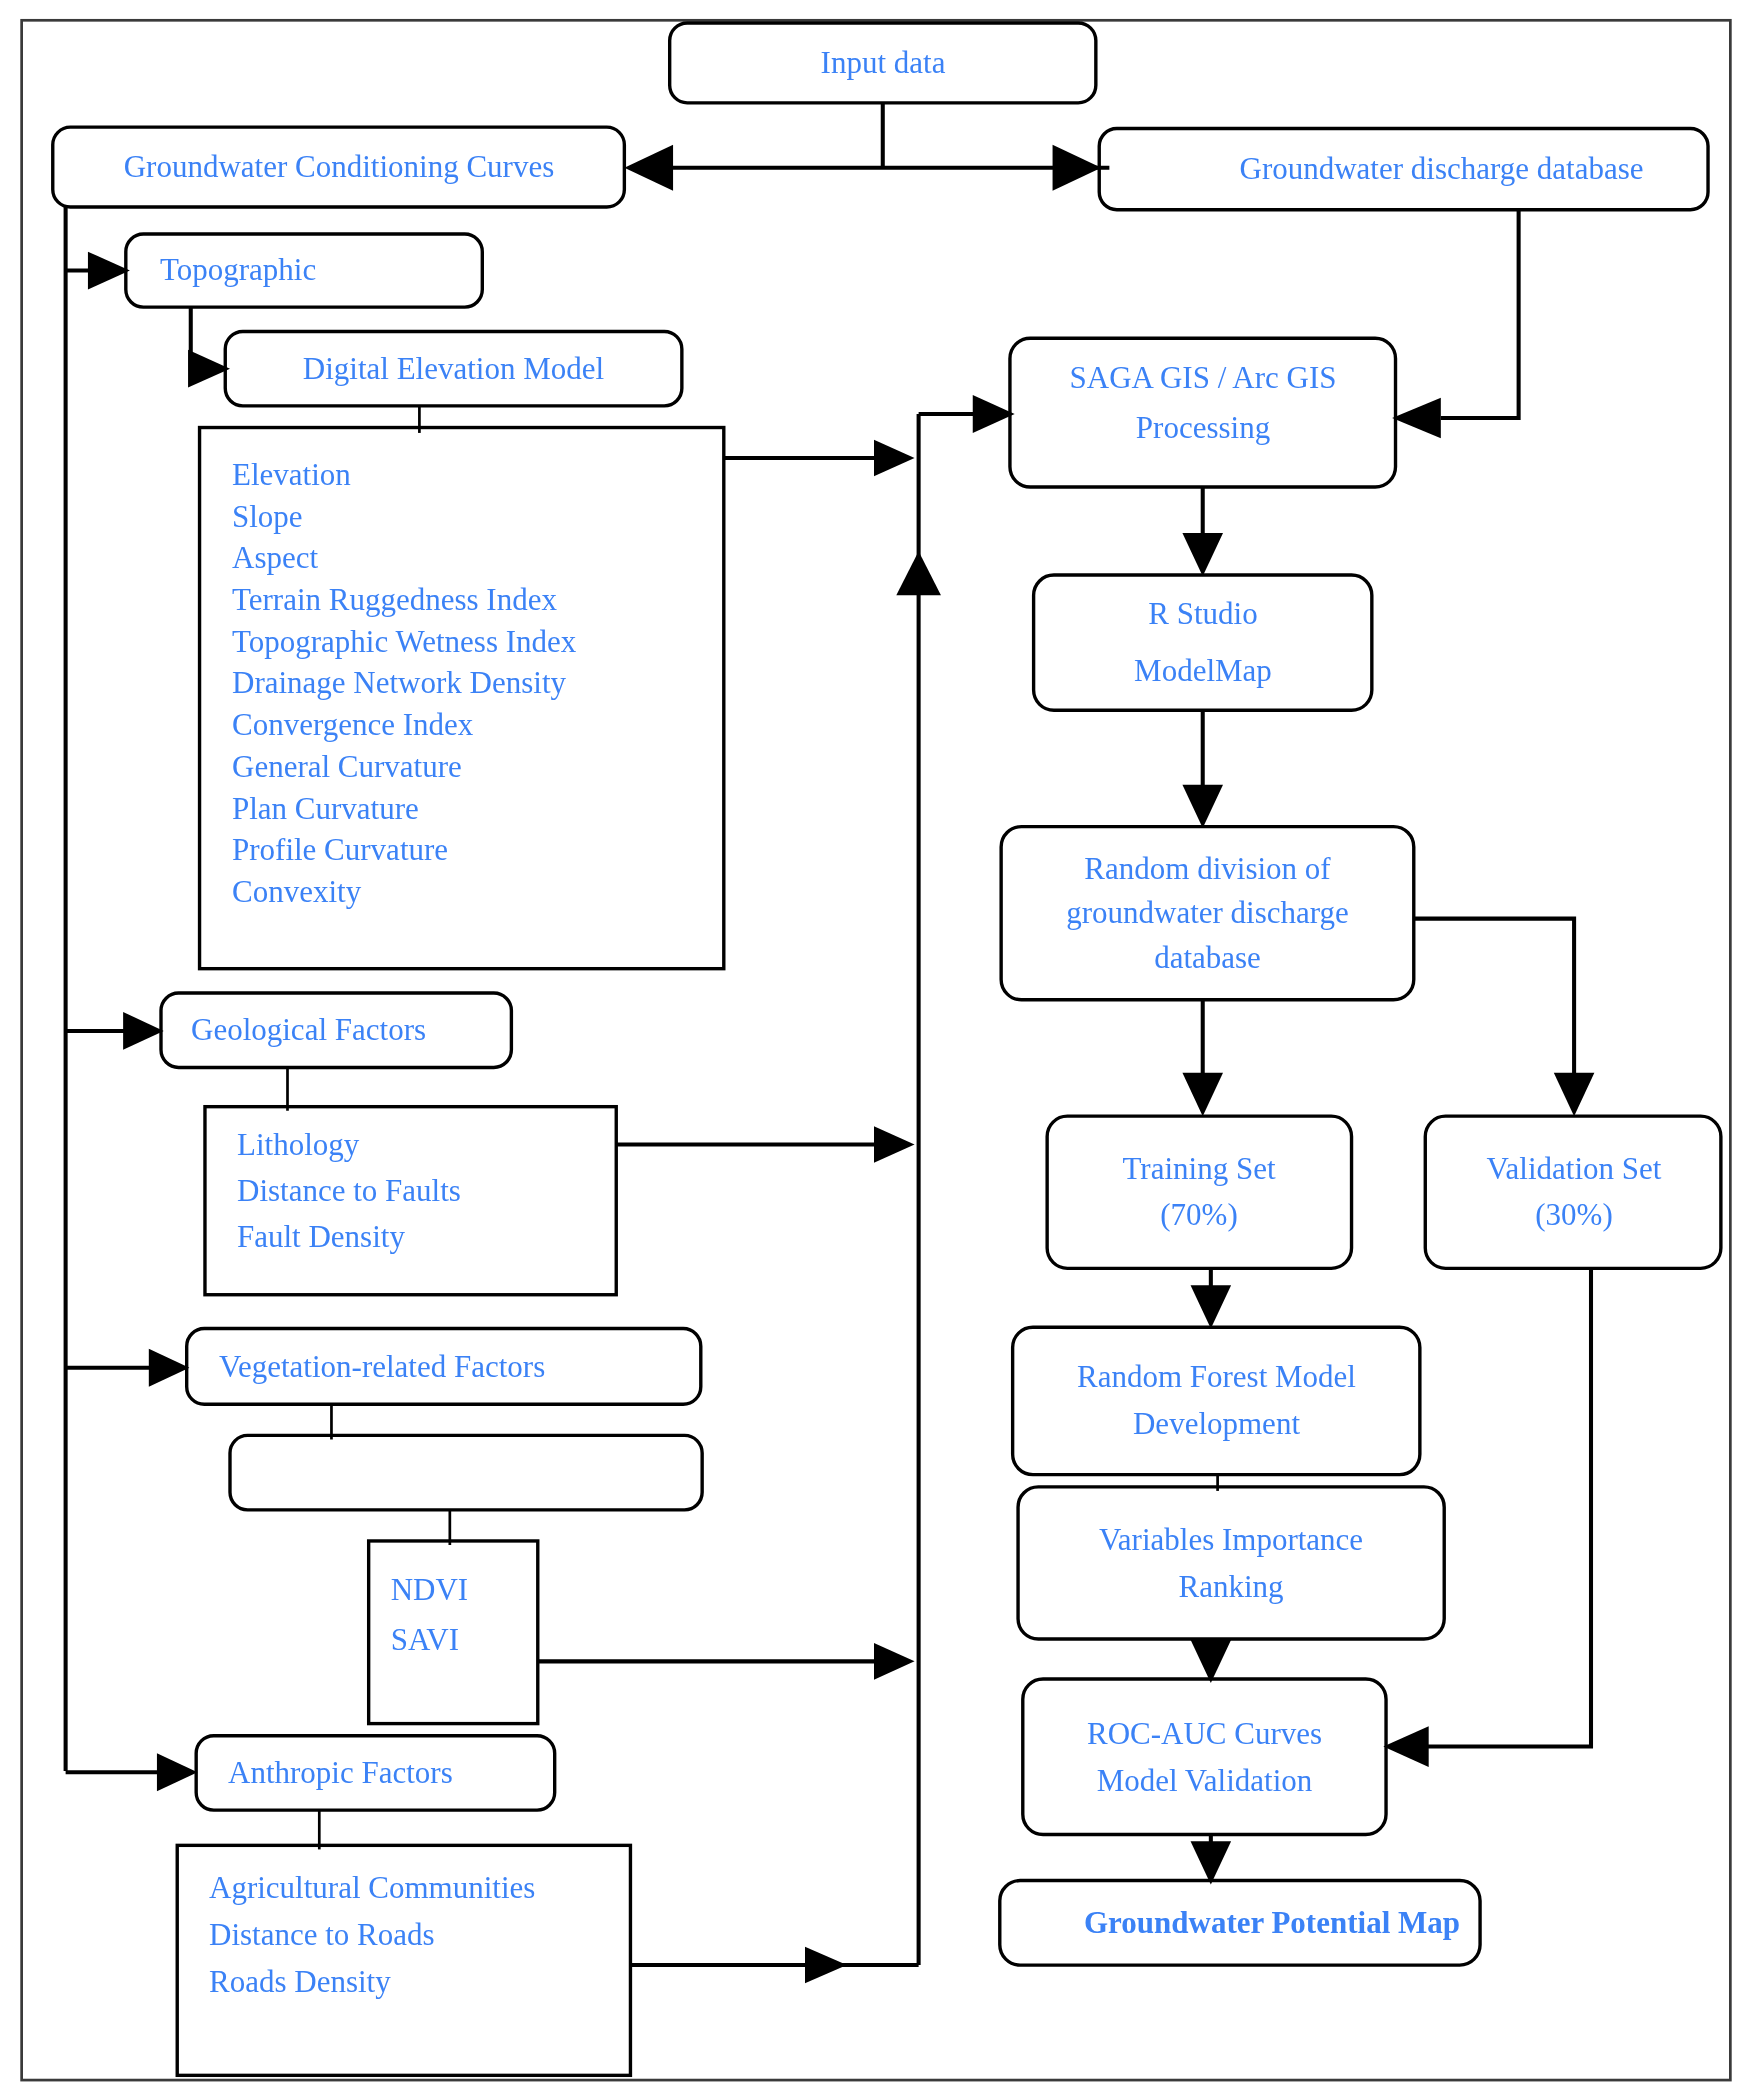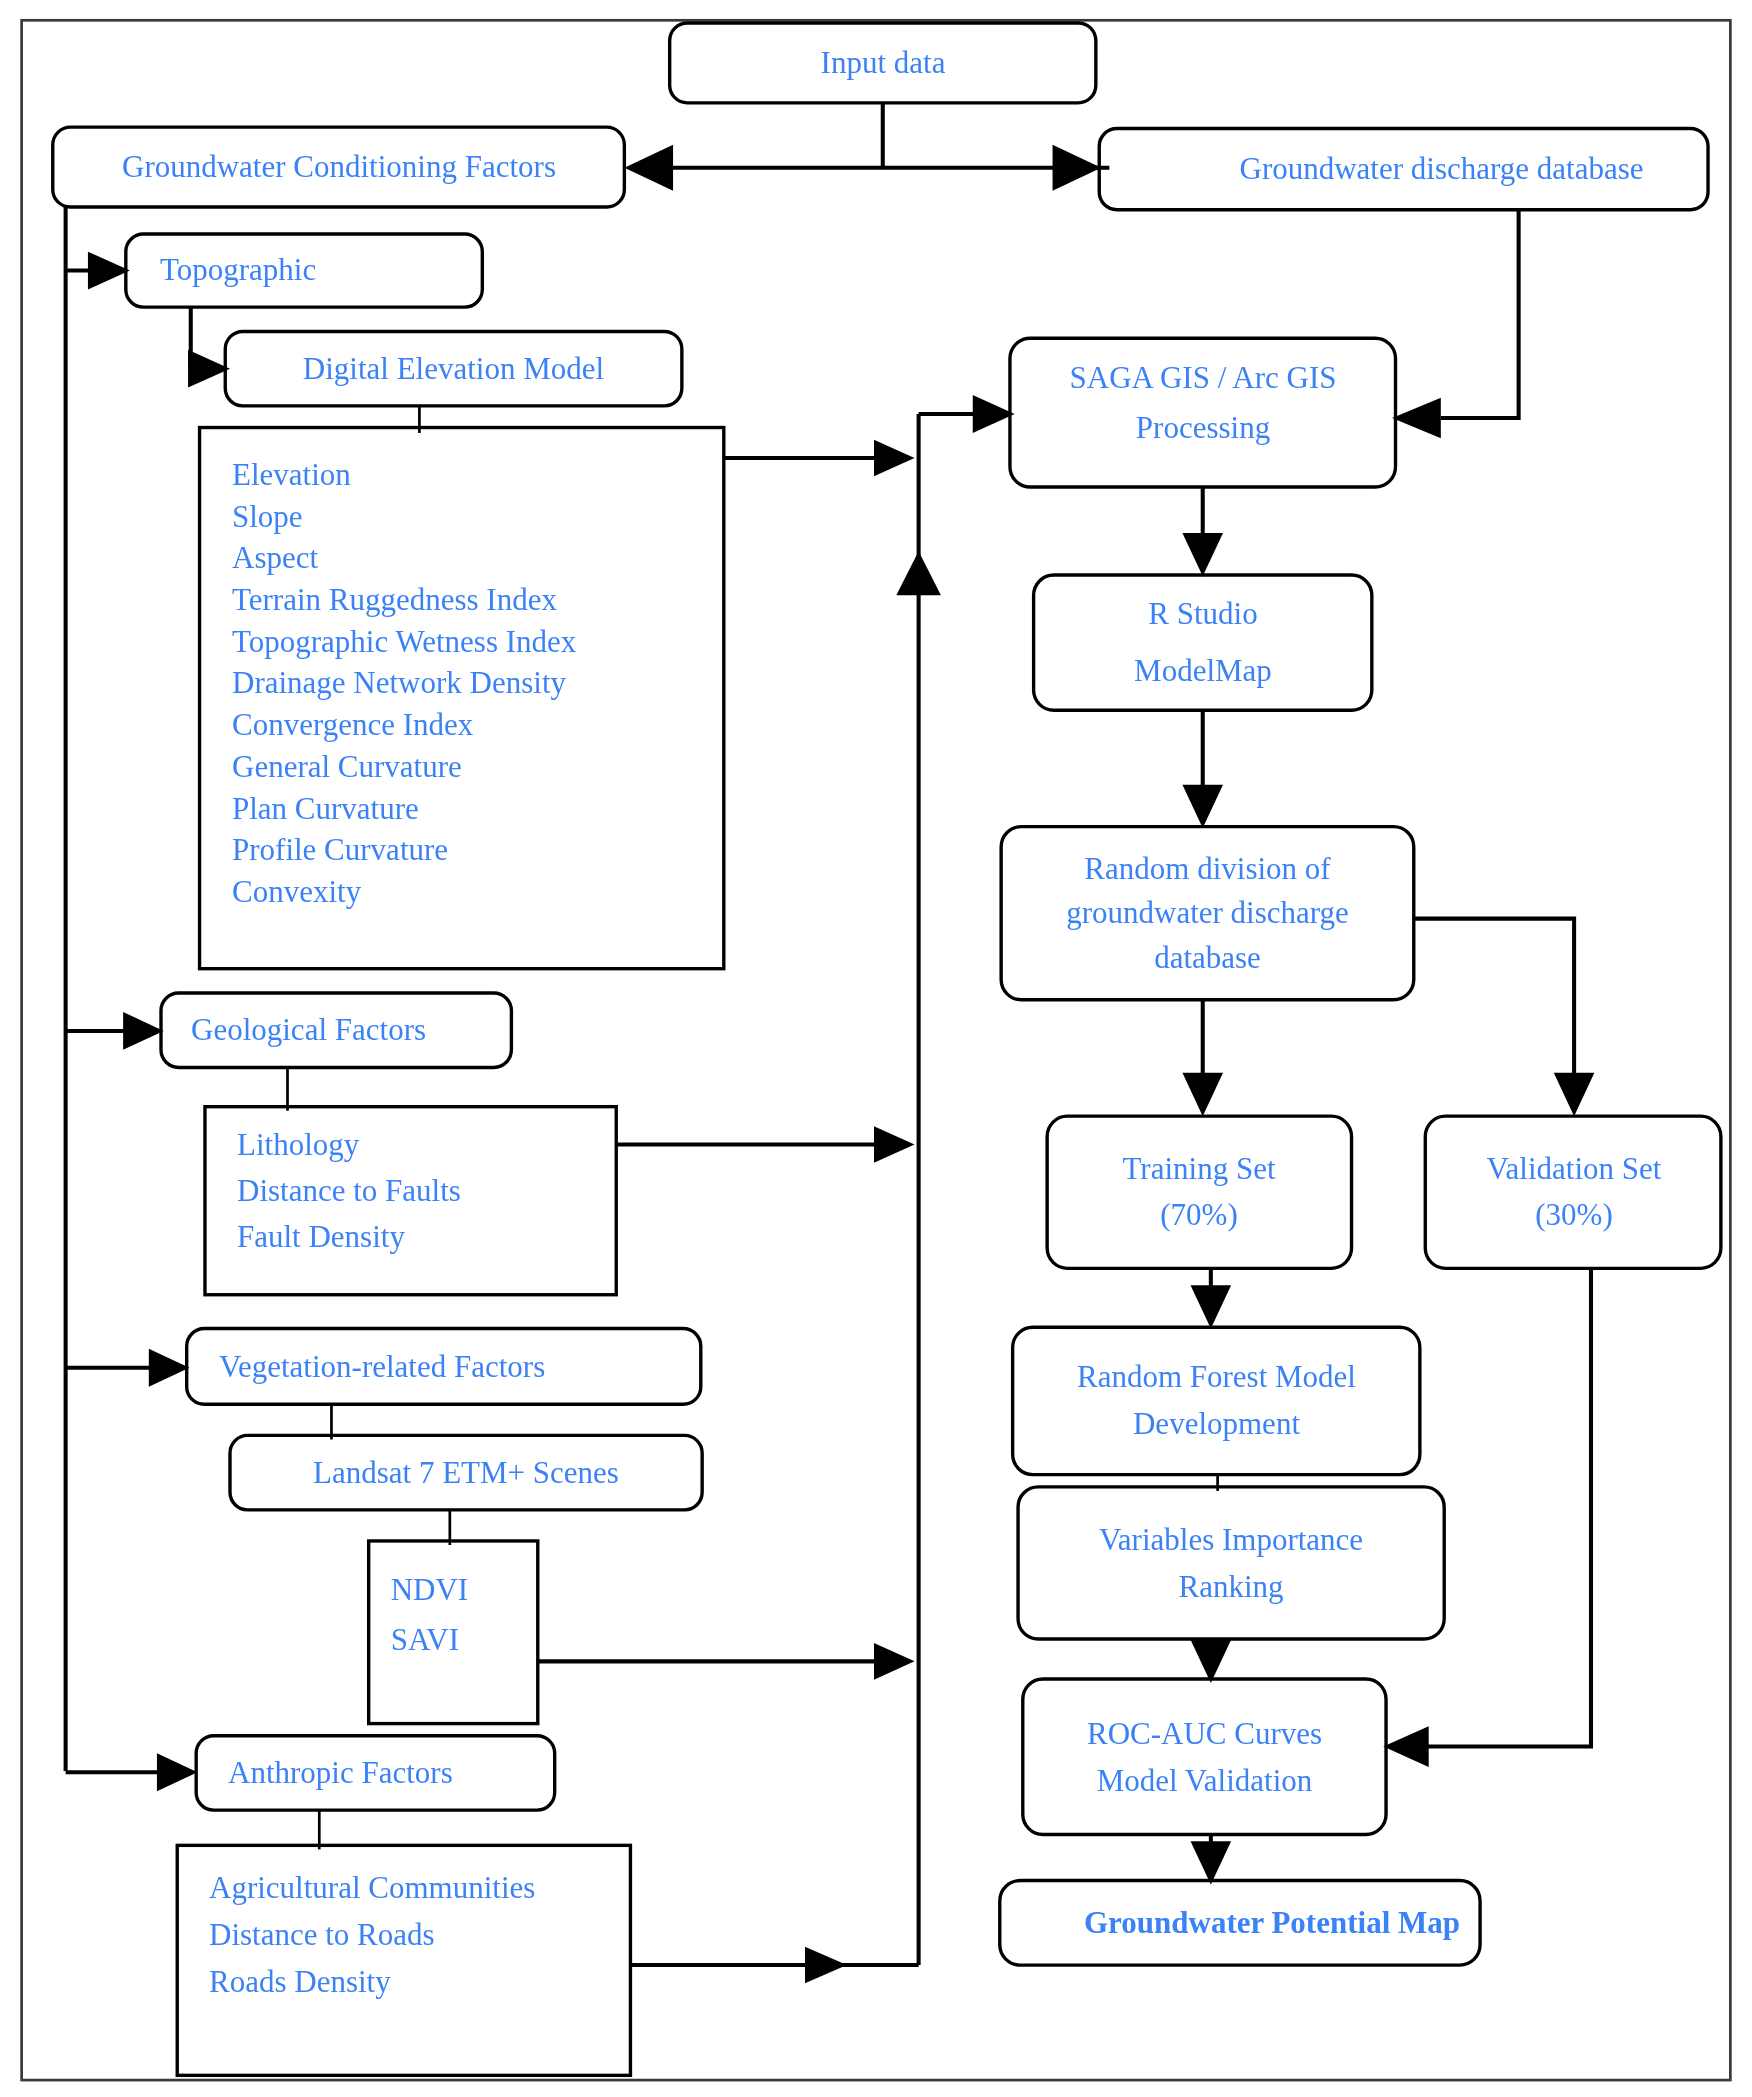--- a/index.html
+++ b/index.html
@@ -209,21 +209,21 @@
 
     <path class="conn" d="M 1790 2712 L 1790 2740"></path>
     <polygon class="arrowhead" points="1790,2786 1760,2722 1820,2722"></polygon>
   </svg>
 
   <div class="node-text" style="left:670px; top:23px; width:426px; height:80px;">
     <span class="line">Input data</span>
   </div>
 
   <div class="node-text" style="left:53px; top:127px; width:572px; height:80px;">
-    <span class="line">Groundwater Conditioning Factors</span>
+    <span class="line">Groundwater Conditioning Curves</span>
   </div>
 
   <div class="node-text" style="left:1099px; top:129px; width:685px; height:81px;">
     <span class="line">Groundwater discharge database</span>
   </div>
 
   <div class="node-text" style="left:126px; top:234px; width:357px; height:73px; align-items:flex-start; padding-left:34px; box-sizing:border-box;">
     <span class="line">Topographic</span>
   </div>
 
@@ -252,23 +252,20 @@
   <div class="node-text left-align" style="left:205px; top:1107px; width:411px; height:188px; justify-content:flex-start; padding:15px 0 0 32px; box-sizing:border-box; line-height:1.48;">
     <span class="line">Lithology</span>
     <span class="line">Distance to Faults</span>
     <span class="line">Fault Density</span>
   </div>
 
   <div class="node-text" style="left:187px; top:1329px; width:514px; height:76px; align-items:flex-start; padding-left:32px; box-sizing:border-box;">
     <span class="line">Vegetation-related Factors</span>
   </div>
 
-  <div class="node-text" style="left:230px; top:1436px; width:472px; height:74px;">
-    <span class="line">Landsat 7 ETM+ Scenes</span>
-  </div>
 
   <div class="node-text left-align" style="left:369px; top:1541px; width:169px; height:183px; justify-content:flex-start; padding:24px 0 0 21.7px; box-sizing:border-box; line-height:1.62;">
     <span class="line">NDVI</span>
     <span class="line">SAVI</span>
   </div>
 
   <div class="node-text" style="left:196px; top:1736px; width:359px; height:74px; align-items:flex-start; padding-left:32px; box-sizing:border-box;">
     <span class="line">Anthropic Factors</span>
   </div>
 

